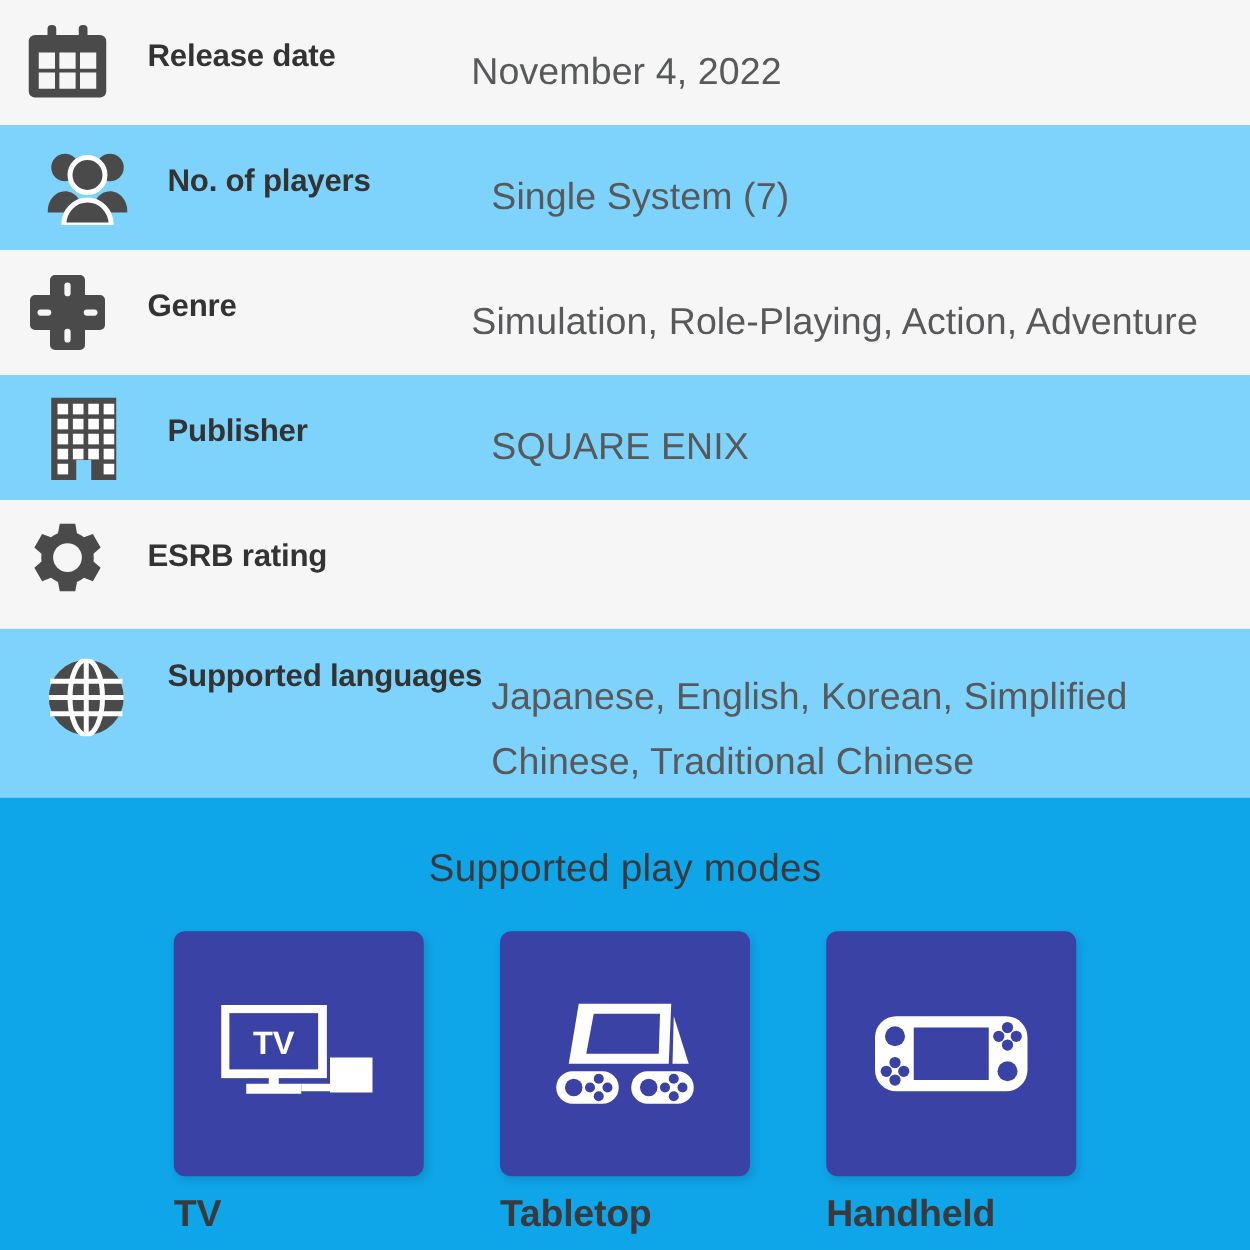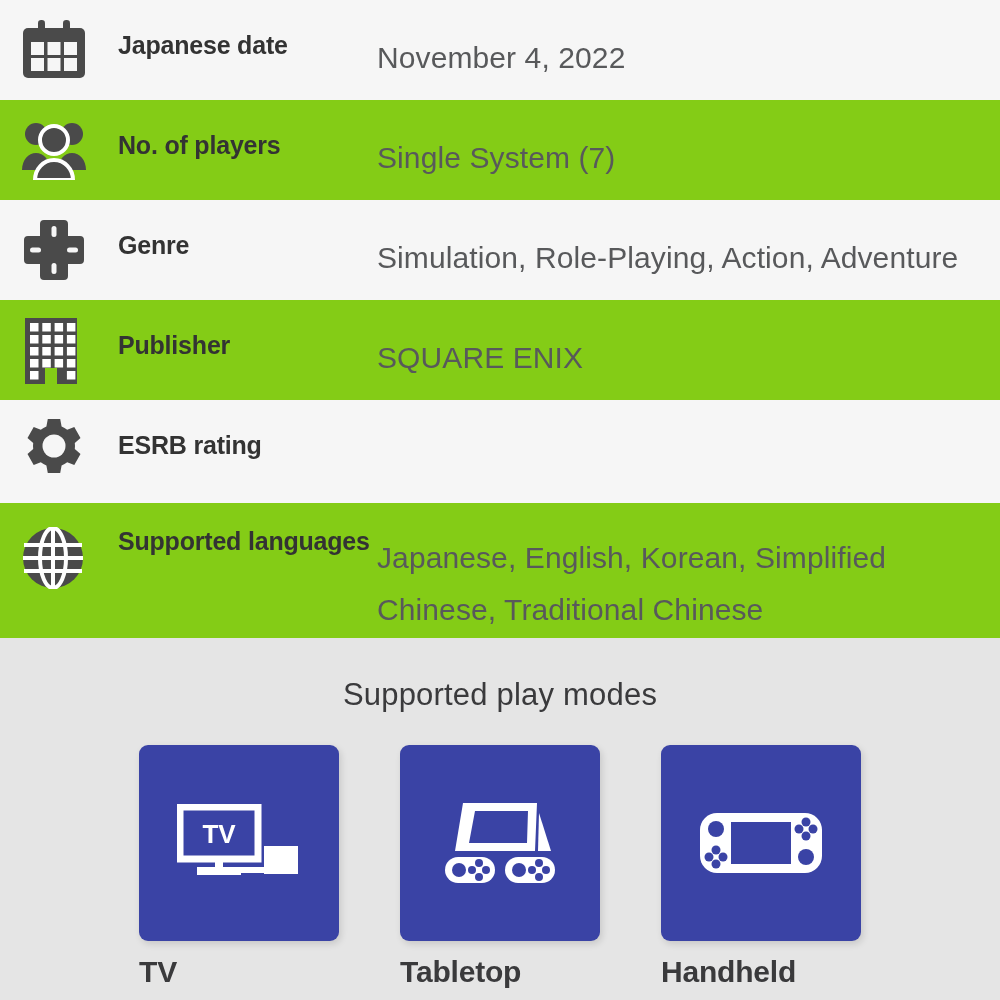--- a/index.html
+++ b/index.html
@@ -31,21 +31,22 @@
     display: flex;
     align-items: flex-start;
     box-sizing: border-box;
     width: 100%;
     padding: 0;
   }
   .spec-row.alt {
     background: #f6f6f6;
   }
   .spec-row.plain {
-    background: #84cc16;
+    background: #7dd3fc;
+    padding-left: 16px;
   }
   .row-h100 { height: 100px; }
   .row-h103 { height: 103px; }
   .row-h135 { height: 135px; }
 
   .icon-cell {
     width: 118px;
     min-width: 118px;
     display: flex;
     align-items: flex-start;
@@ -79,21 +80,21 @@
     line-height: 1.72;
     letter-spacing: 0.1px;
   }
   .value-cell.two-line {
     padding-top: 29px;
   }
 
   
   .play-modes {
     flex: 1;
-    background: #e5e5e5;
+    background: #0ea5e9;
     width: 100%;
     box-sizing: border-box;
     display: flex;
     flex-direction: column;
     align-items: center;
     padding-top: 39px;
   }
   .play-modes-title {
     font-size: 31px;
     font-weight: normal;
@@ -153,21 +154,21 @@
           <g fill="#f6f6f6">
             <rect x="9" y="24" width="13" height="13"></rect>
             <rect x="25.5" y="24" width="13" height="13"></rect>
             <rect x="42" y="24" width="13" height="13"></rect>
             <rect x="9" y="40" width="13" height="13"></rect>
             <rect x="25.5" y="40" width="13" height="13"></rect>
             <rect x="42" y="40" width="13" height="13"></rect>
           </g>
         </svg>
       </div>
-      <div class="label-cell">Japanese date</div>
+      <div class="label-cell">Release date</div>
       <div class="value-cell">November 4, 2022</div>
     </div>
 
     <div class="spec-row plain row-h100">
       <div class="icon-cell">
         <svg width="64" height="62" viewBox="0 0 64 62" aria-hidden="true">
           <g fill="#4a4a4a">
             <circle cx="14" cy="16" r="11"></circle>
             <circle cx="50" cy="16" r="11"></circle>
             <path d="M0 52c0-10 6.3-17 14-17s14 7 14 17z"></path>

